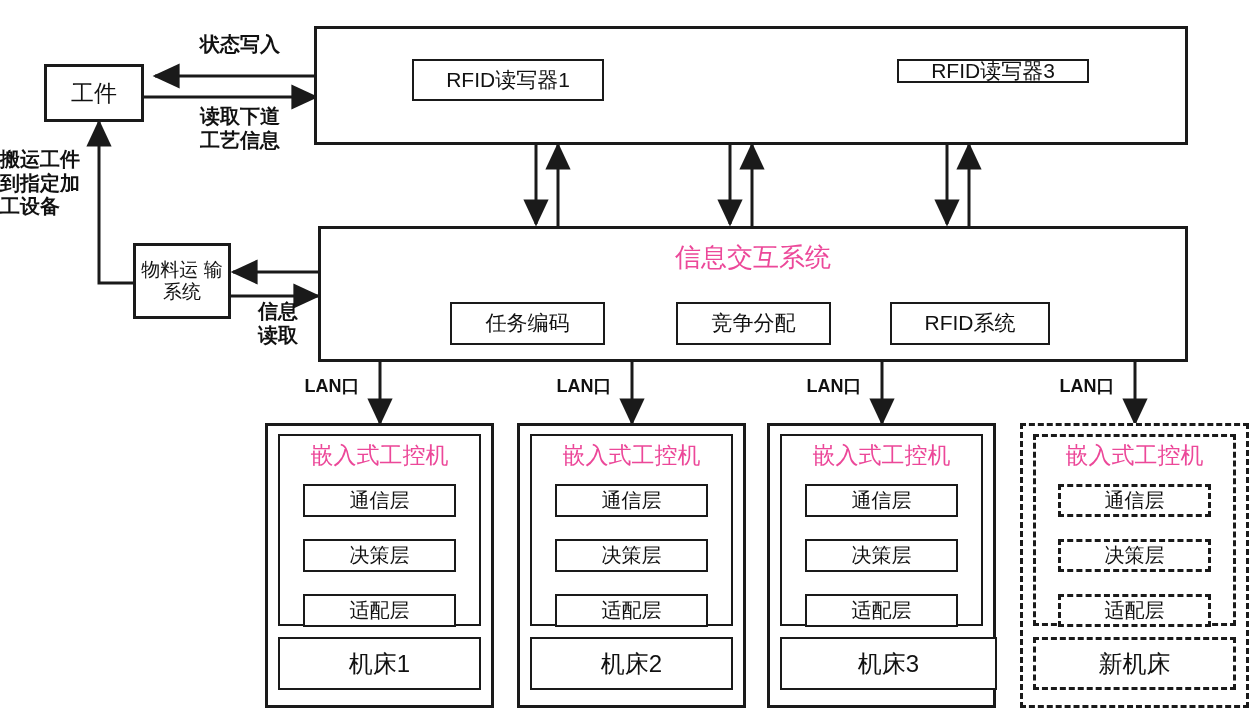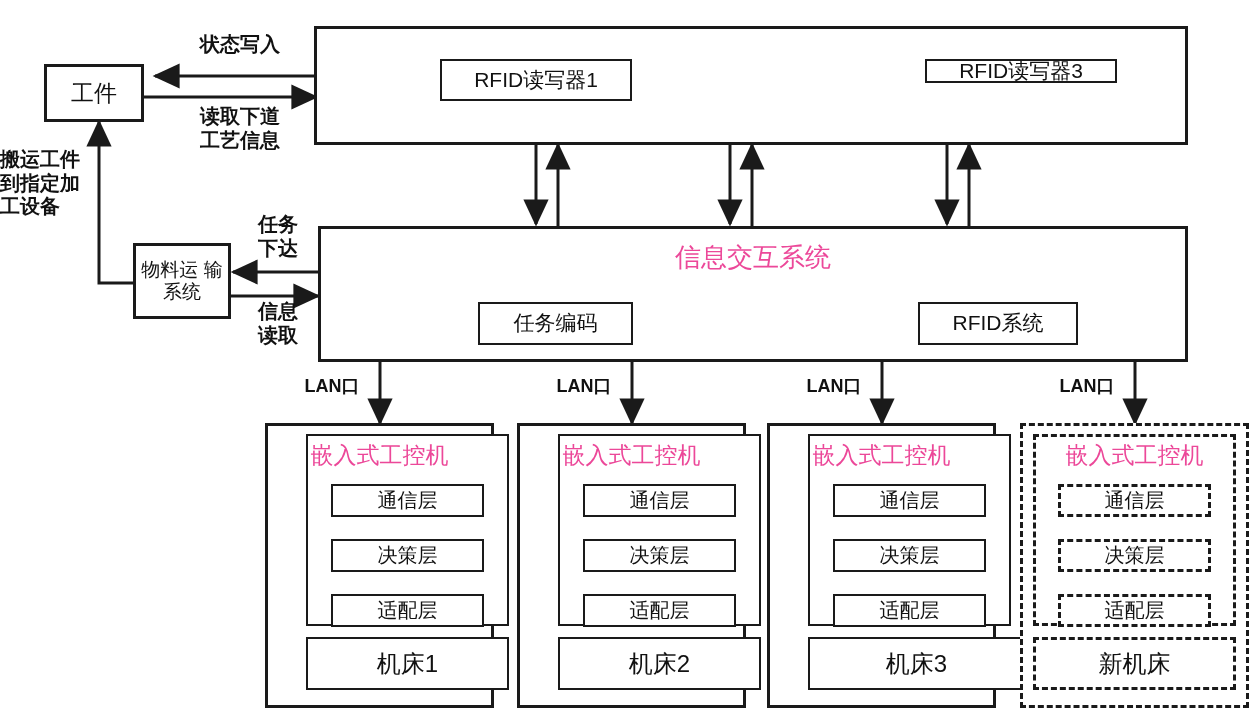--- a/index.html
+++ b/index.html
@@ -22,21 +22,21 @@
     box-sizing: border-box;
     border: 3px solid #1a1a1a;
     background: #ffffff;
     display: flex;
     align-items: center;
     justify-content: center;
     text-align: center;
     line-height: 1.15;
     color: #111111;
   }
-  .box.thin { border-width: 2px; margin-left: 28px; }
+  .box.thin { border-width: 2px; }
   .box.dashed { border-style: dashed; border-width: 3px; }
   .box.dashed-thin { border-style: dashed; border-width: 3px; }
   .label {
     position: absolute;
     text-align: center;
     line-height: 1.18;
     color: #111111;
     white-space: pre-line;
   }
   svg.wires {
@@ -184,22 +184,20 @@
 
   <div class="label" style="left:160px; top:33px; width:160px; font-size:20px; font-weight:bold;text-align:center;">状态写入</div>
 
   <div class="label" style="left:160px; top:105px; width:160px; font-size:20px; font-weight:bold;">读取下道
 工艺信息</div>
 
   <div class="label" style="left:0px; top:148px; width:98px; font-size:20px; font-weight:bold; text-align:left;">搬运工件
 到指定加
 工设备</div>
 
-  <div class="label" style="left:232px; top:213px; width:92px; font-size:20px; font-weight:bold;">任务
-下达</div>
 
   <div class="label" style="left:232px; top:300px; width:92px; font-size:20px; font-weight:bold;">信息
 读取</div>
 
   <div class="label" style="left:292px; top:376px; width:80px; font-size:18px; font-weight:bold;">LAN口</div>
   <div class="label" style="left:544px; top:376px; width:80px; font-size:18px; font-weight:bold;">LAN口</div>
   <div class="label" style="left:794px; top:376px; width:80px; font-size:18px; font-weight:bold;">LAN口</div>
   <div class="label" style="left:1047px; top:376px; width:80px; font-size:18px; font-weight:bold;">LAN口</div>
 
   <div class="box" style="left:314px; top:26px; width:874px; height:119px; display:block;"></div>
@@ -211,20 +209,23 @@
     <span>RFID读写器3</span>
   </div>
 
   <div class="box" style="left:318px; top:226px; width:870px; height:136px; display:block;"></div>
 
   <div class="group-title" style="left:318px; top:240px; width:870px; font-size:26px;">信息交互系统</div>
 
   <div class="box thin" style="left:450px; top:302px; width:155px; height:43px; font-size:21px;">
     <span>任务编码</span>
   </div>
+  <div class="box thin" style="left:676px; top:302px; width:155px; height:43px; font-size:21px;">
+    <span>竞争分配</span>
+  </div>
   <div class="box thin" style="left:890px; top:302px; width:160px; height:43px; font-size:21px;">
     <span>RFID系统</span>
   </div>
 
   <div class="box" style="left:265px; top:423px; width:229px; height:285px; display:block;"></div>
   <div class="box thin" style="left:278px; top:434px; width:203px; height:192px; display:block;"></div>
   <div class="group-title" style="left:278px; top:440px; width:203px; font-size:23px;">嵌入式工控机</div>
   <div class="box thin" style="left:303px; top:484px; width:153px; height:33px; font-size:20px;">
     <span>通信层</span>
   </div>

